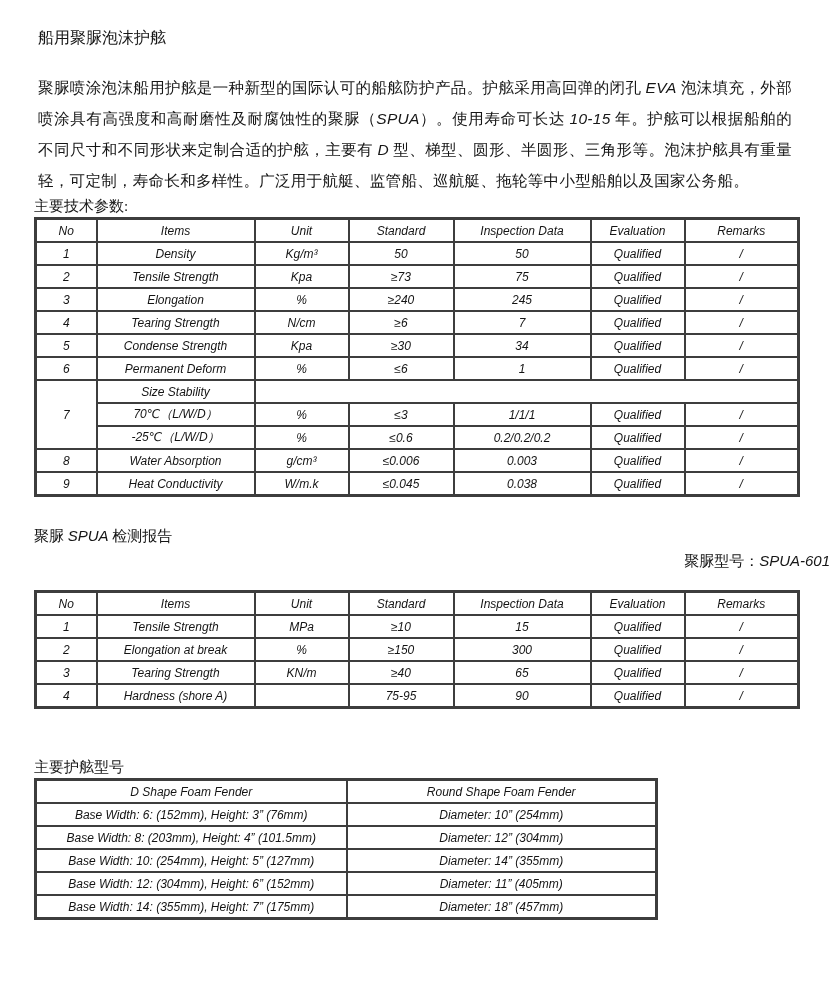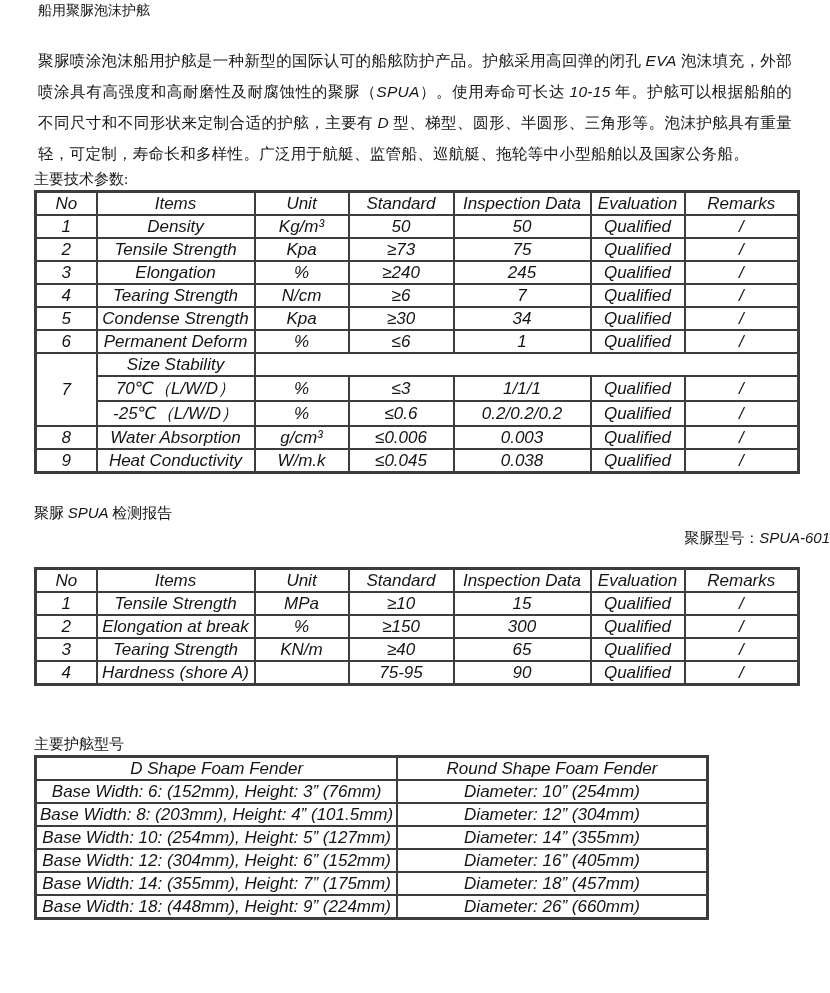--- a/index.html
+++ b/index.html
@@ -10,44 +10,44 @@
     background: #ffffff;
     color: #161616;
     font-family: "Liberation Serif", "DejaVu Serif", serif;
     overflow: hidden;
   }
   .lat {
     font-family: "Liberation Sans", "DejaVu Sans", sans-serif;
     font-style: italic;
   }
   .doc-title {
-    padding-top: 1px;
+    padding-top: 28px;
     margin-left: 38px;
-    font-size: 14px;
+    font-size: 16px;
     line-height: 20px;
   }
   .intro {
     margin: 24px 38px 0 38px;
     font-size: 15.5px;
     line-height: 31px;
     text-align: justify;
     letter-spacing: 0.3px;
   }
   .section-label, .table-title {
     margin-left: 34px;
     font-size: 15px;
     line-height: 21px;
   }
   table.report {
     border-collapse: collapse;
     table-layout: fixed;
     margin-left: 34px;
     font-family: "Liberation Sans", "DejaVu Sans", sans-serif;
     font-style: italic;
-    font-size: 17px;
+    font-size: 12px;
     color: #141414;
     border: 3px solid #3d3d3d;
   }
   table.report td, table.report th {
     border: 2px solid #3d3d3d;
     height: 21px;
     padding: 0 3px;
     text-align: center;
     vertical-align: middle;
     font-weight: normal;
@@ -269,26 +269,22 @@
     <tr>
       <td>Base Width: 8: (203mm), Height: 4” (101.5mm)</td>
       <td>Diameter: 12” (304mm)</td>
     </tr>
     <tr>
       <td>Base Width: 10: (254mm), Height: 5” (127mm)</td>
       <td>Diameter: 14” (355mm)</td>
     </tr>
     <tr>
       <td>Base Width: 12: (304mm), Height: 6” (152mm)</td>
-      <td>Diameter: 16” (405mm)</td>
+      <td>Diameter: 11” (405mm)</td>
     </tr>
     <tr>
       <td>Base Width: 14: (355mm), Height: 7” (175mm)</td>
       <td>Diameter: 18” (457mm)</td>
     </tr>
-    <tr>
-      <td>Base Width: 18: (448mm), Height: 9” (224mm)</td>
-      <td>Diameter: 26” (660mm)</td>
-    </tr>
   </tbody>
     </table>
 
 </div>
 
 </body></html>

